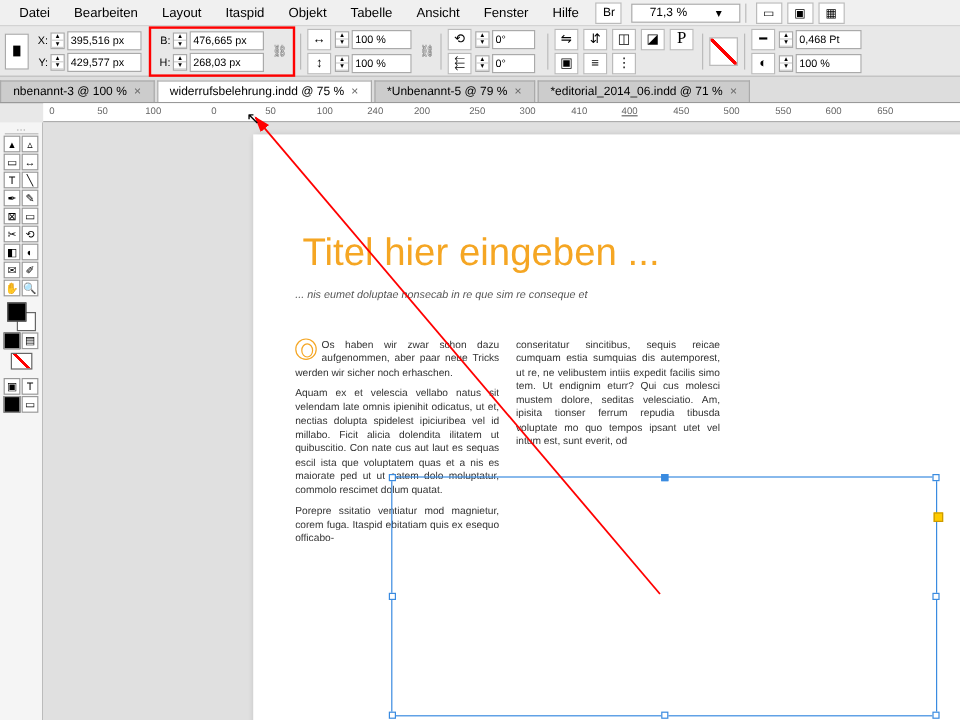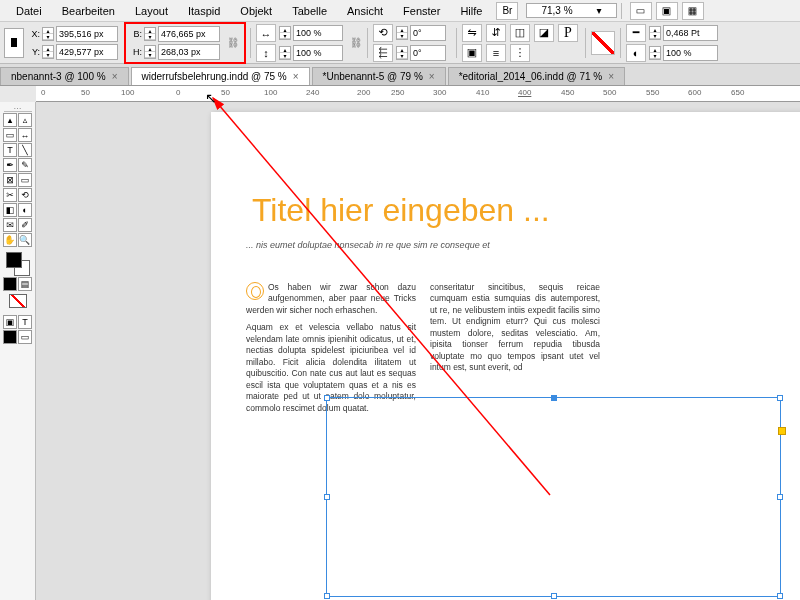--- a/index.html
+++ b/index.html
@@ -240,21 +240,21 @@
 </div>
 
 <div class="ruler-h" id="ruler">
     <span style="left: 5px;">0</span>
     <span style="left: 45px;">50</span>
     <span style="left: 85px;">100</span>
     <span style="left: 140px;">0</span>
     <span style="left: 185px;">50</span>
     <span style="left: 228px;">100</span>
     <span style="left: 270px;">240</span>
-    <span style="left: 321px;">200</span>
+    <span style="left: 309px;">200</span>
     <span style="left: 355px;">250</span>
     <span style="left: 397px;">300</span>
     <span style="left: 440px;">410</span>
     <span style="left: 482px; text-decoration: underline;">400</span>
     <span style="left: 525px;">450</span>
     <span style="left: 567px;">500</span>
     <span style="left: 610px;">550</span>
     <span style="left: 652px;">600</span>
     <span style="left: 695px;">650</span>
   </div>
@@ -318,20 +318,21 @@
   </div>
 
   <div class="canvas-area">
     <div class="page">
       <div class="headline">Titel hier eingeben ...</div>
       <div class="subline">... nis eumet doluptae nonsecab in re que sim re conseque et</div>
       <div class="body-cols">
         <div class="col">
           <p><span class="globe"></span><span>Os haben wir zwar schon dazu aufgenommen, aber paar neue Tricks werden wir sicher noch erhaschen.</span></p>
           <p>Aquam ex et velescia vellabo natus sit velendam late omnis ipienihit odicatus, ut et, nectias dolupta spidelest ipiciuribea vel id millabo. Ficit alicia dolendita ilitatem ut quibuscitio. Con nate cus aut laut es sequas escil ista que voluptatem quas et a nis es maiorate ped ut ut eatem dolo moluptatur, commolo rescimet dolum quatat.</p>
+          <p>Porepre ssitatio ventiatur mod magnietur, corem fuga. Itaspid ebitatiam quis ex esequo officabo-</p>
         </div>
         <div class="col">
           <p>conseritatur sincitibus, sequis reicae cumquam estia sumquias dis autemporest, ut re, ne velibustem intiis expedit facilis simo tem. Ut endignim eturr? Qui cus molesci mustem dolore, seditas velesciatio. Am, ipisita tionser ferrum repudia tibusda voluptate mo quo tempos ipsant utet vel intum est, sunt everit, od</p>
         </div>
       </div>
     </div>
 
     <div class="sel-frame" style="left:290px;top:295px;width:455px;height:200px">
       <div class="h tl"></div>
       <div class="h tm"></div>

